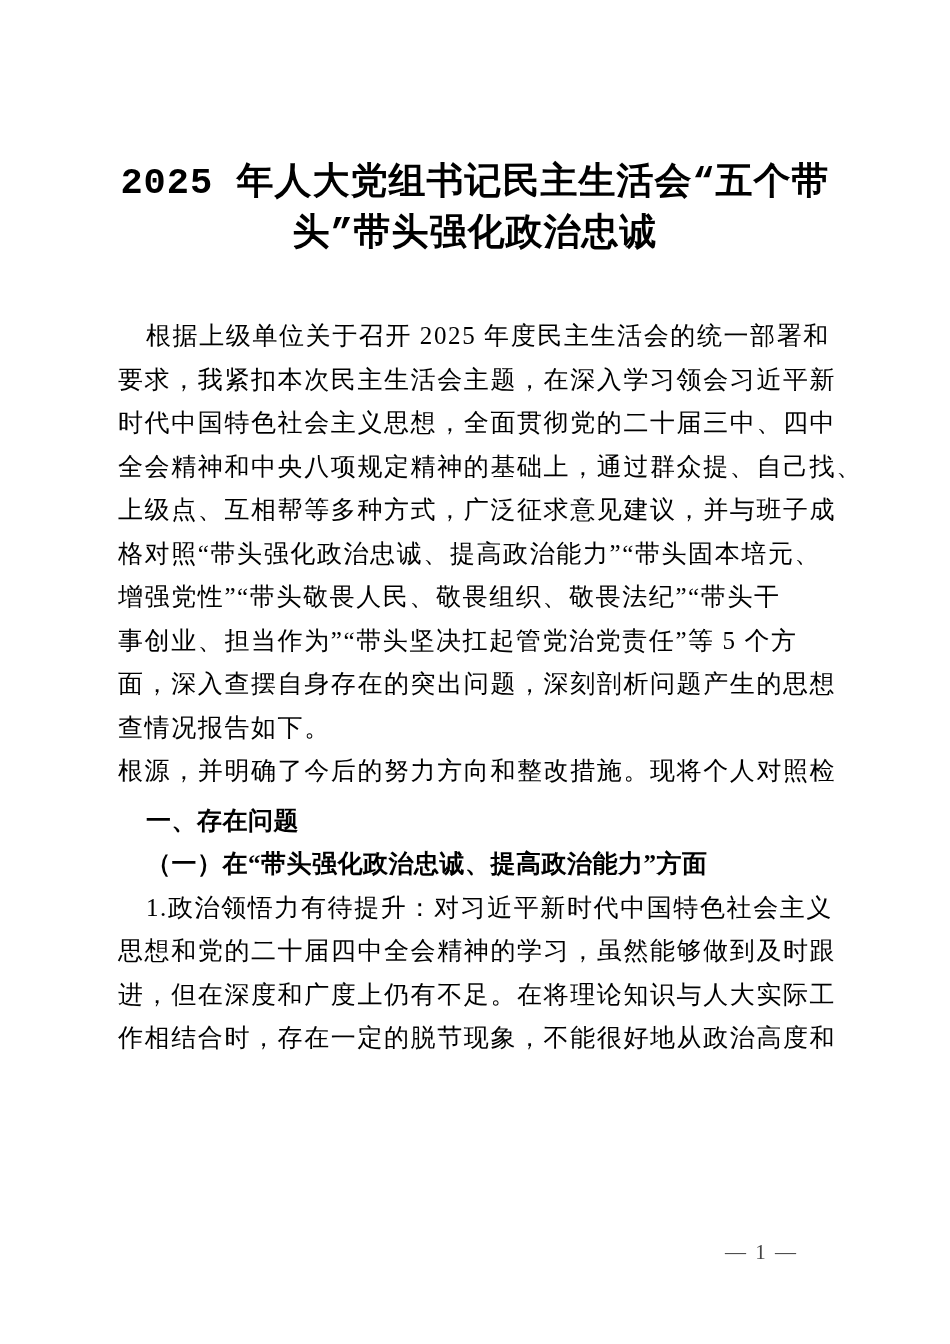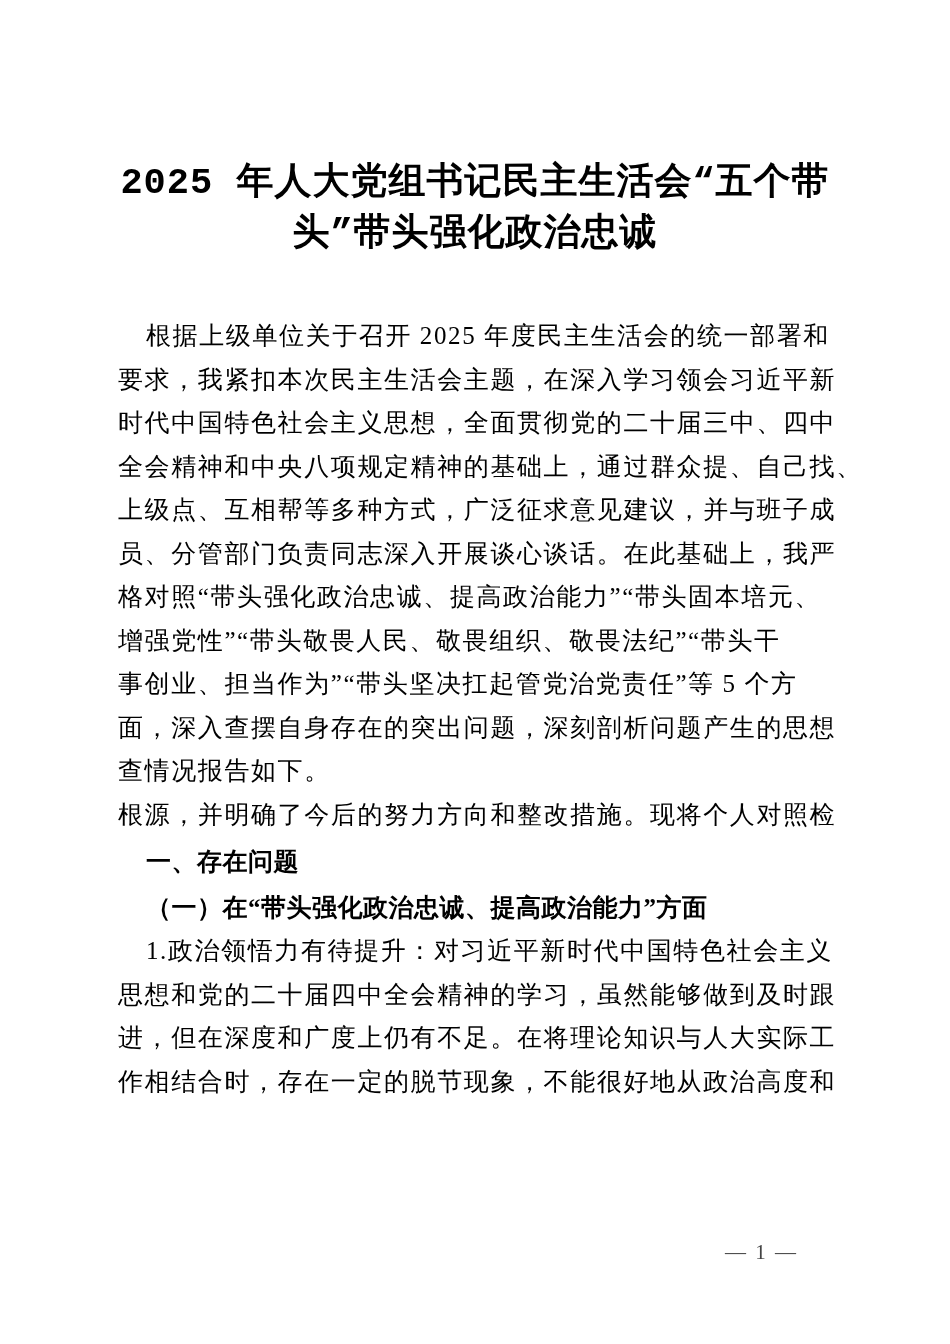--- a/index.html
+++ b/index.html
@@ -15,21 +15,21 @@
     text-align:center; font-weight:bold; font-size:37px;
     line-height:51px; letter-spacing:1px;font-family:Liberation Mono, monospace;
   }
   .content { position:absolute; top:314px; left:118px; width:714px; }
   .line {
     font-size:25px; height:43.5px; line-height:43.5px;
     letter-spacing:1.6px; white-space:nowrap;
   }
   .indent { padding-left:28px; }
   .h1 {
-    font-family:Liberation Mono, monospace;
+    font-family:Liberation Serif, serif;
     font-weight:bold; font-size:25px; letter-spacing:0.5px;
     margin-top:6px;
   }
   .h2 { font-weight:bold; font-size:25px; letter-spacing:0.5px; }
   .footer {
     position:absolute; top:1241px; right:152px;
     font-size:21px; line-height:22px; letter-spacing:2px; color:#444444;
   }
 </style>
 </head>
@@ -41,21 +41,20 @@
     <div class="title-line">2025 年人大党组书记民主生活会“五个带</div>
     <div class="title-line">头”带头强化政治忠诚</div>
   </div>
 
   <div class="content">
     <div class="line indent">根据上级单位关于召开 2025 年度民主生活会的统一部署和</div>
     <div class="line">要求，我紧扣本次民主生活会主题，在深入学习领会习近平新</div>
     <div class="line">时代中国特色社会主义思想，全面贯彻党的二十届三中、四中</div>
     <div class="line">全会精神和中央八项规定精神的基础上，通过群众提、自己找、</div>
     <div class="line">上级点、互相帮等多种方式，广泛征求意见建议，并与班子成</div>
-    <div class="line">员、分管部门负责同志深入开展谈心谈话。在此基础上，我严</div>
     <div class="line">格对照“带头强化政治忠诚、提高政治能力”“带头固本培元、</div>
     <div class="line">增强党性”“带头敬畏人民、敬畏组织、敬畏法纪”“带头干</div>
     <div class="line">事创业、担当作为”“带头坚决扛起管党治党责任”等 5 个方</div>
     <div class="line">面，深入查摆自身存在的突出问题，深刻剖析问题产生的思想</div>
     <div class="line">查情况报告如下。</div>
     <div class="line">根源，并明确了今后的努力方向和整改措施。现将个人对照检</div>
 
     <div class="line h1 indent">一、存在问题</div>
     <div class="line h2 indent">（一）在“带头强化政治忠诚、提高政治能力”方面</div>
 

